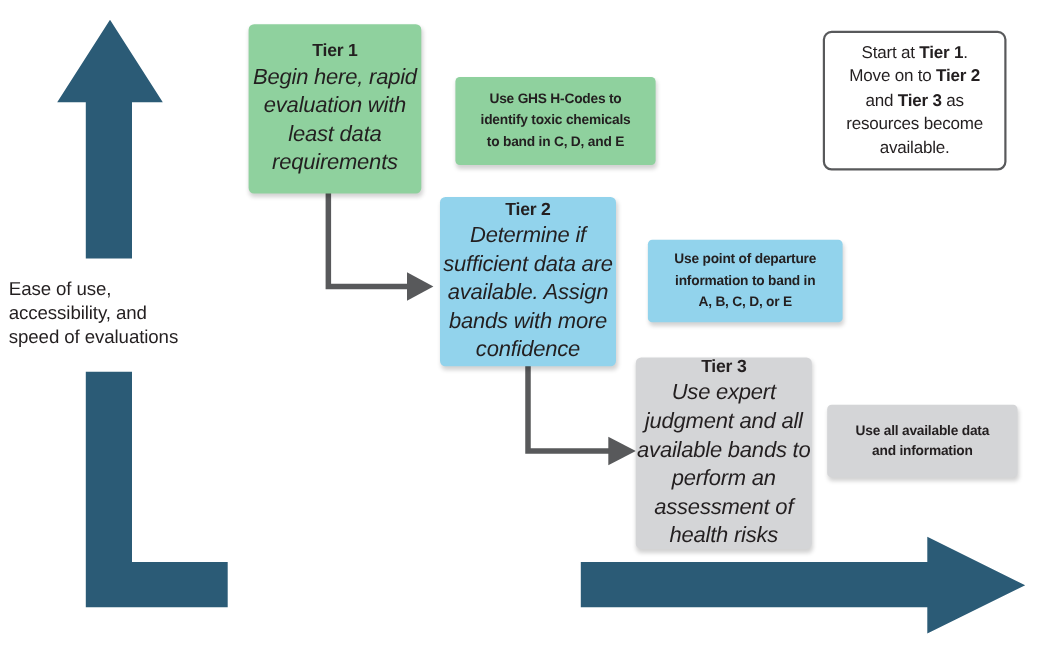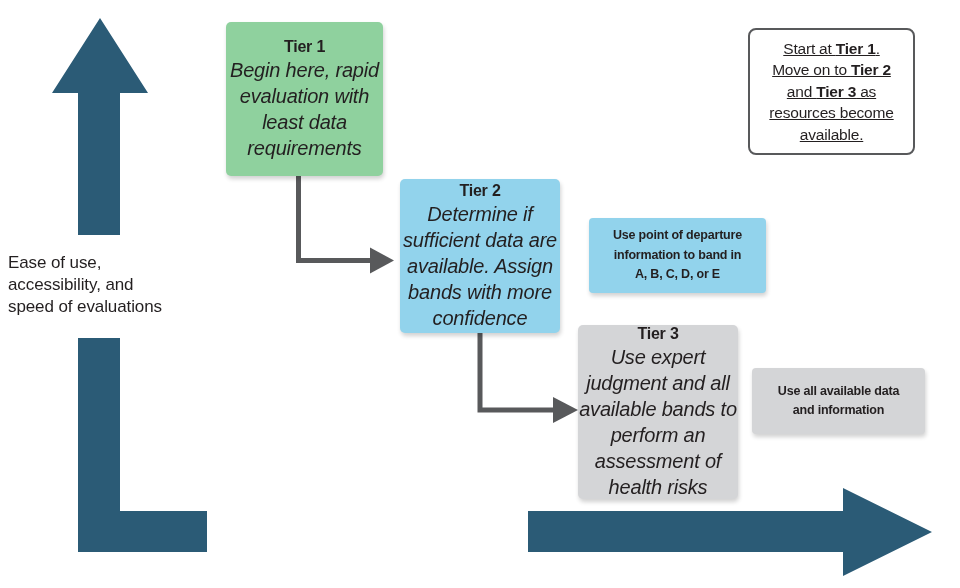--- a/index.html
+++ b/index.html
@@ -47,21 +47,20 @@
     z-index: 2;
     box-sizing: border-box;
     left: 748px; top: 28px; width: 167px; height: 127px;
     background: #ffffff;
     border: 2px solid #58595B;
     border-radius: 8px;
     display: flex;
     align-items: center;
     justify-content: center;
     text-align: center;
-    text-decoration: underline;
   }
   .callout-text { font-size: 15.5px; line-height: 1.38; white-space: pre-line; letter-spacing: -0.2px; }
   .callout-text b { font-weight: bold; }
   .axis-label {
     position: absolute;
     z-index: 2;
     font-size: 17px;
     line-height: 1.3;
     white-space: pre-line;
     letter-spacing: -0.1px;
@@ -113,20 +112,23 @@
   <div class="box tier3" style="background-color: rgb(212, 213, 215);">
     <div class="box-title">Tier 3</div>
     <div class="box-body">Use expert
 judgment and all
 available bands to
 perform an
 assessment of
 health risks</div>
   </div>
 
+  <div class="box side ghs" style="background-color: rgb(143, 209, 158);">Use GHS H-Codes to
+identify toxic chemicals
+to band in C, D, and E</div>
 
   <div class="box side alldata" style="background-color: rgb(212, 213, 215);">Use all available data
 and information</div>
 
   <div class="box side pod" style="background-color: rgb(146, 211, 236);">Use point of departure
 information to band in
 A, B, C, D, or E</div>
 
   <div class="callout" style="border-color: rgb(88, 89, 91); background-color: rgb(255, 255, 255);">
     <div class="callout-text"><span>Start at </span><b>Tier 1</b><span>.

